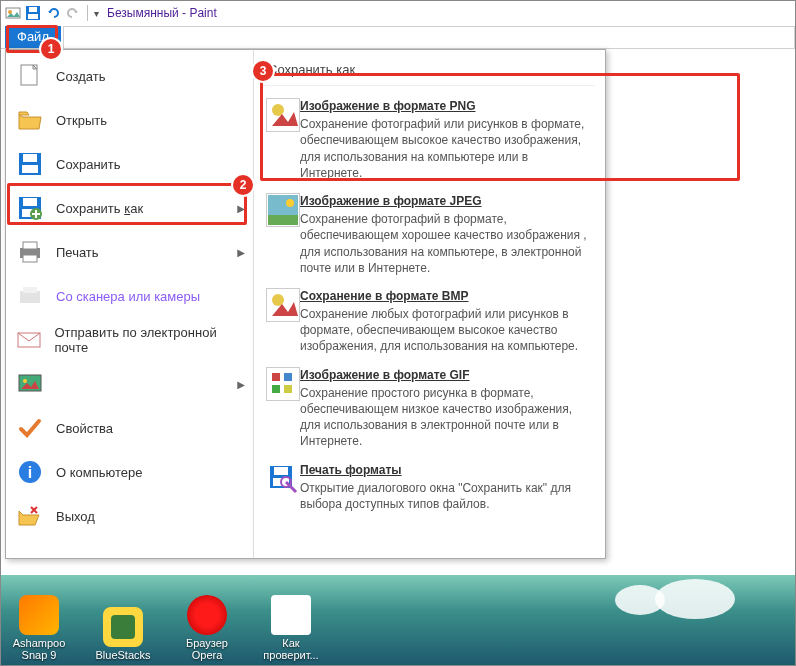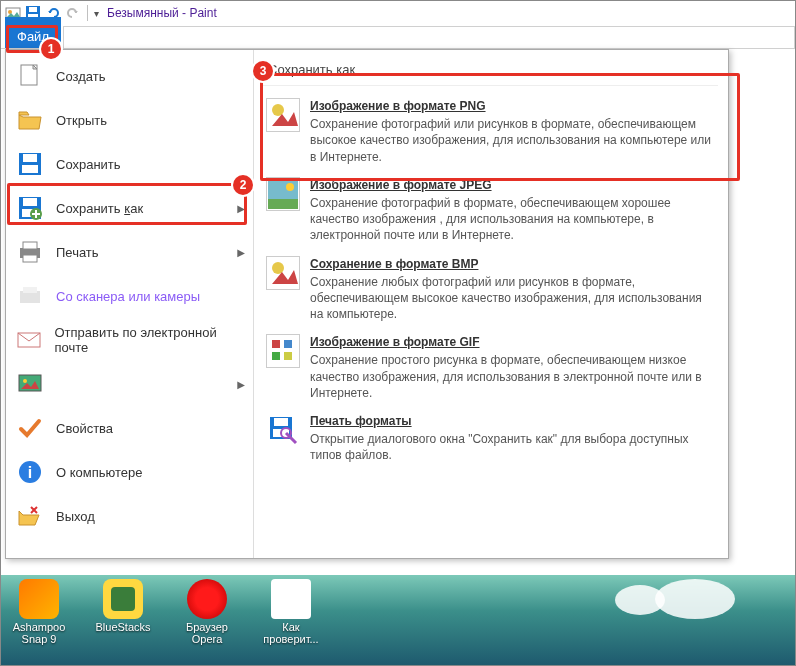--- a/index.html
+++ b/index.html
@@ -6,46 +6,46 @@
   body { width: 796px; height: 666px; overflow: hidden; background: #fff; position: relative; border: 1px solid #888; }
 
   
   .qat { height: 24px; display: flex; align-items: center; padding: 0 4px; background: #fff; font-size: 12px; gap: 4px; }
   .qat .sep { width: 1px; height: 16px; background: #c0c0c0; margin: 0 2px; }
   .qat-icon { width: 16px; height: 16px; display: inline-block; }
   .title { color: #4c1d95; margin-left: 4px; }
 
   
   .ribbon-row { height: 24px; background: #fff; border-bottom: 1px solid #d0d0d0; display: flex; align-items: flex-end; padding-left: 4px; }
-  .file-tab { background: #1976d2; color: #fff; padding: 12px 12px 4px; font-size: 13px; position: relative; cursor: pointer; margin-top: 36px; }
+  .file-tab { background: #1976d2; color: #fff; padding: 3px 12px 4px; font-size: 13px; position: relative; cursor: pointer; margin-top: 36px; }
   .ribbon-blank { flex: 1; height: 22px; border: 1px solid #d0d0d0; border-bottom: none; margin-left: 2px; }
 
   
-  .file-panel { position: absolute; left: 4px; top: 48px; width: 724px; height: 510px; background: #fff; border: 1px solid #aaa; box-shadow: 2px 2px 6px rgba(0,0,0,0.25); display: flex; }
+  .file-panel { position: absolute; left: 4px; top: 48px; width: 601px; height: 510px; background: #fff; border: 1px solid #aaa; box-shadow: 2px 2px 6px rgba(0,0,0,0.25); display: flex; }
   .file-left { width: 248px; border-right: 1px solid #ddd; padding: 4px 0; }
   .file-right { flex: 1; padding: 8px 10px 8px 8px; }
 
   .menu-item { display: flex; align-items: center; height: 44px; padding: 0 10px; font-size: 13px; color: #333; cursor: pointer; position: relative; gap: 12px; }
   .menu-item.disabled { color: #8b5cf6; }
   .menu-item .arrow { position: absolute; right: 8px; color: #666; font-size: 10px; }
   .mi-icon { width: 28px; height: 28px; display: inline-flex; align-items: center; justify-content: center; }
 
   .right-header { font-size: 13px; color: #444; padding: 4px 0 8px 6px; border-bottom: 1px solid #eee; margin-bottom: 6px; }
 
-  .fmt-item { display: flex; gap: 10px; padding: 6px 4px; cursor: pointer; }
+  .fmt-item { display: flex; padding: 6px 4px; cursor: pointer; }
   .fmt-icon { width: 34px; height: 34px; flex-shrink: 0; border: 1px solid #ccc; background: #fff; display: flex; align-items: center; justify-content: center; }
   .fmt-text { font-size: 12px; color: #555; line-height: 1.35; }
   .fmt-text .t { font-weight: 600; color: #333; text-decoration: underline; display: block; margin-bottom: 2px; }
 
   
   .hl { position: absolute; border: 3px solid #e53025; border-radius: 2px; pointer-events: none; }
   .badge { position: absolute; width: 20px; height: 20px; border-radius: 50%; background: #e53025; color: #fff; font-size: 12px; font-weight: bold; display: flex; align-items: center; justify-content: center; box-shadow: 0 0 0 2px #fff; z-index: 10; }
 
   
-  .desktop { position: absolute; left: 0; bottom: 0; width: 100%; height: 90px; background: linear-gradient(180deg,#7cc9b8 0%,#3b8f8a 40%,#1e5a6e 100%); display: flex; align-items: flex-start; padding: 4px 8px; gap: 24px; }
+  .desktop { position: absolute; left: 0; bottom: 0; width: 100%; height: 90px; background: linear-gradient(180deg,#7cc9b8 0%,#3b8f8a 40%,#1e5a6e 100%); display: flex; align-items: flex-end; padding: 4px 8px; gap: 24px; }
   .d-icon { width: 60px; text-align: center; color: #fff; font-size: 11px; text-shadow: 0 1px 2px rgba(0,0,0,0.8); cursor: pointer; }
   .d-icon .ic { width: 40px; height: 40px; margin: 0 auto 2px; border-radius: 8px; }
   .cloud { position: absolute; border-radius: 50%; background: rgba(255,255,255,0.85); }
 </style>
 </head>
 <body>
 
 <div class="qat">
   <span class="qat-icon">
     <svg viewBox="0 0 16 16">

